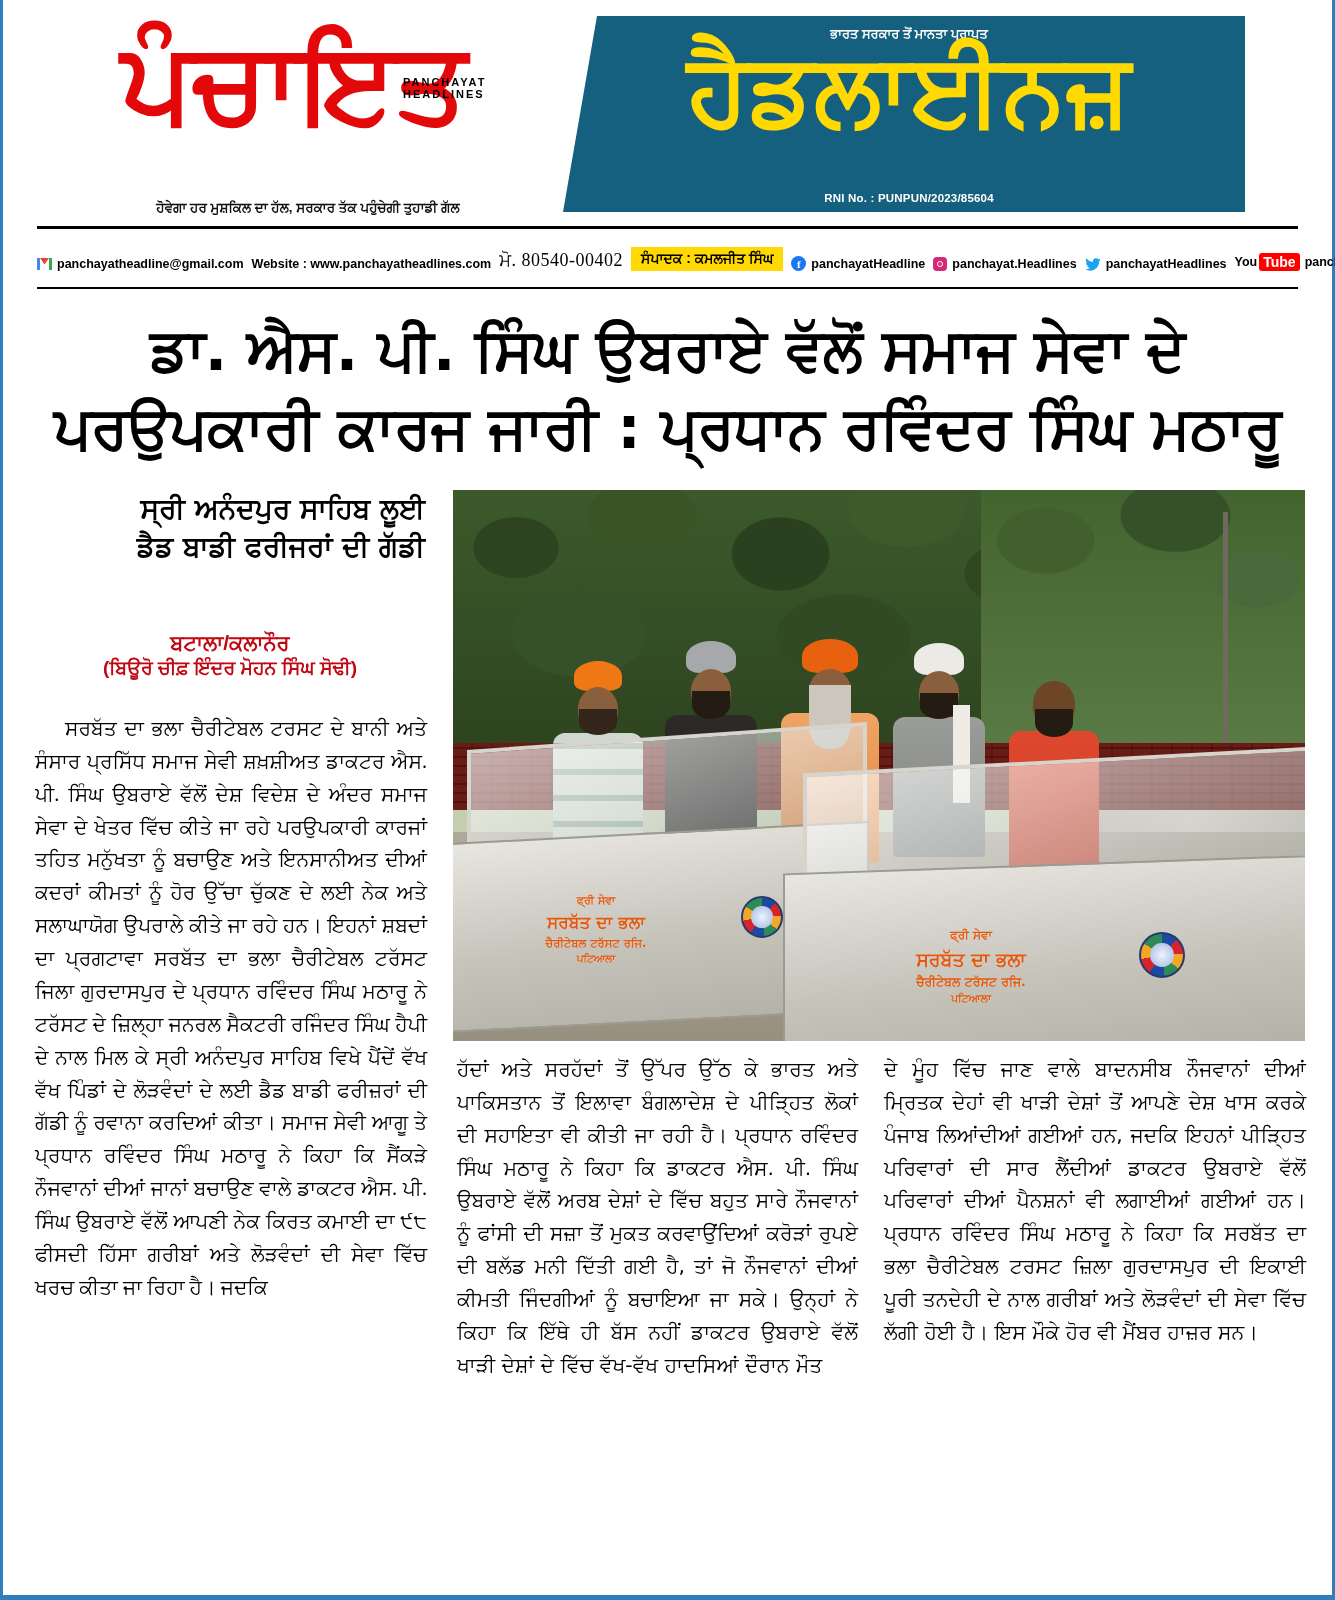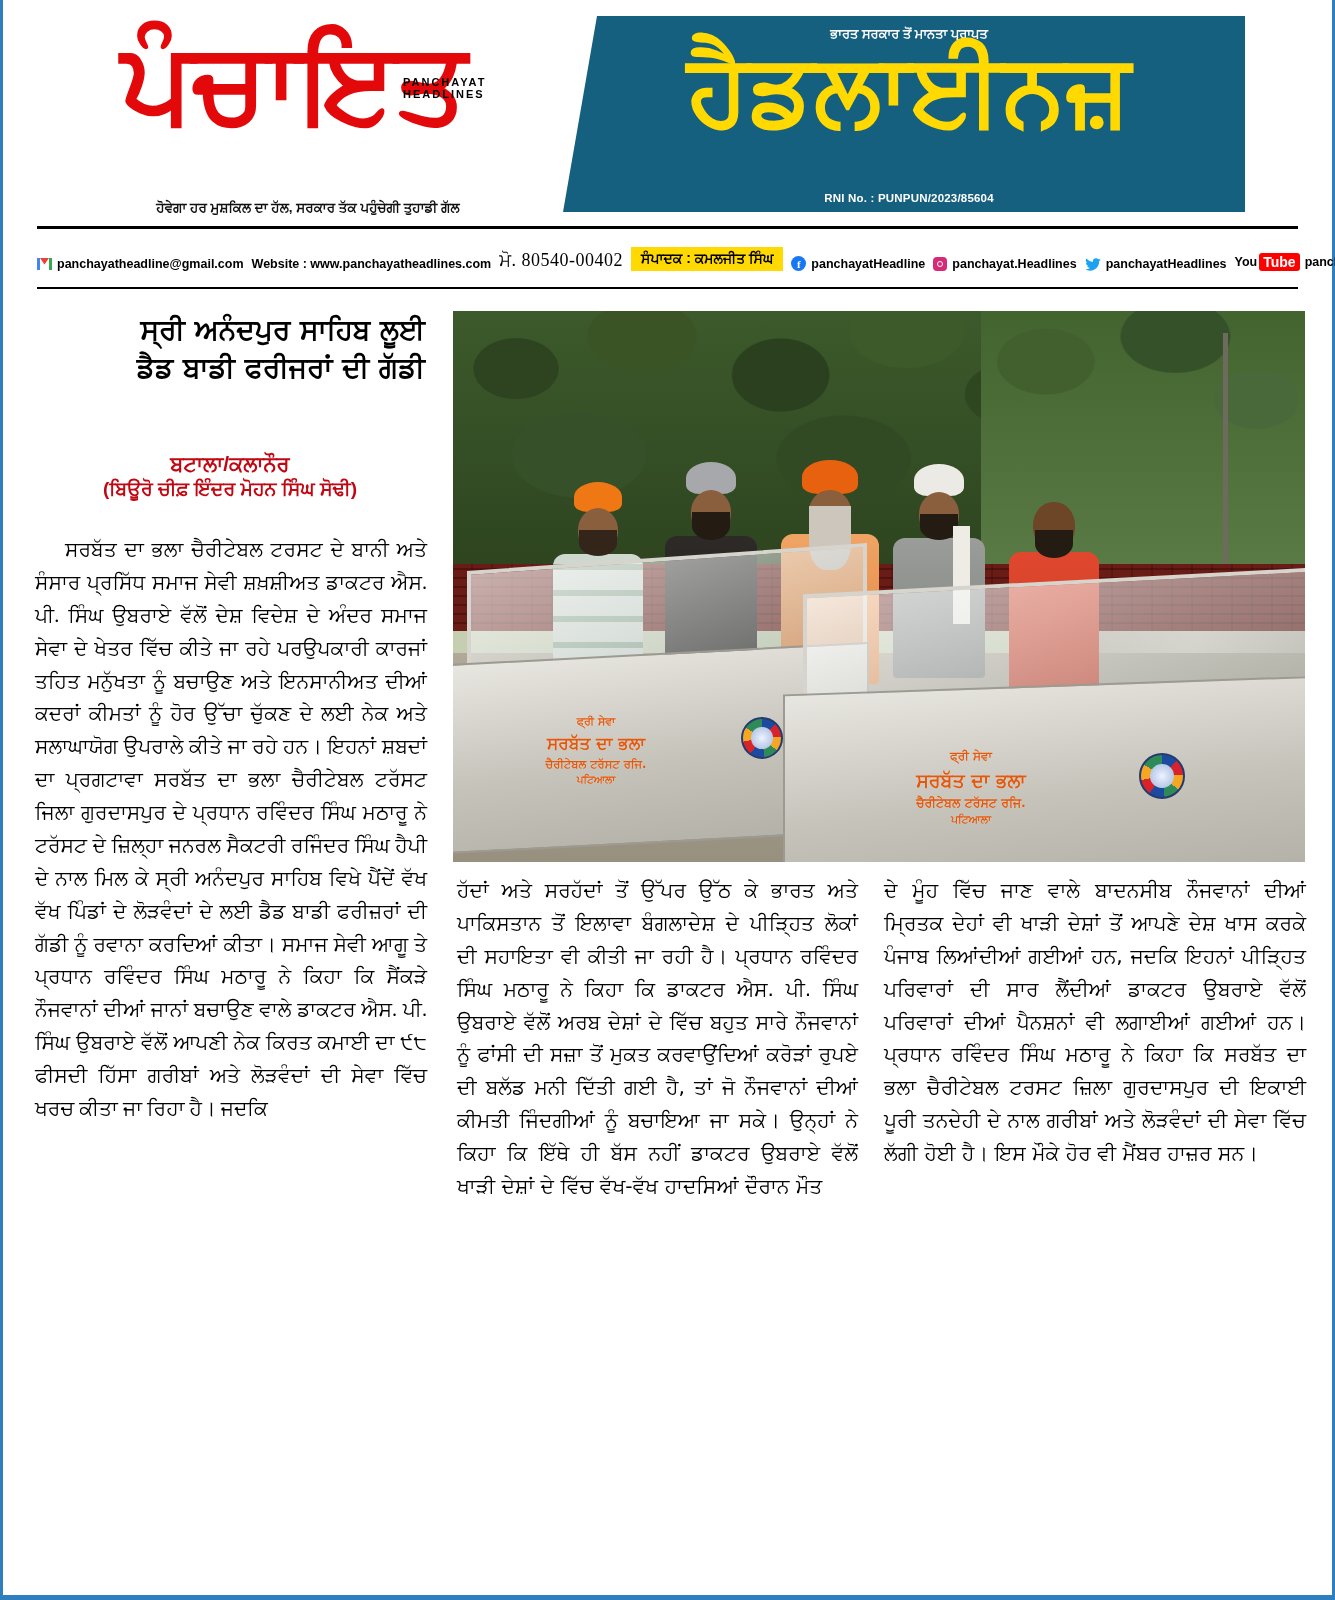--- a/index.html
+++ b/index.html
@@ -330,20 +330,24 @@
     <span class="soc">
       <span class="soc-yt">
         <span>You</span>
         <span class="yt-box">Tube</span>
       </span>
       <span>panchayatHeadline</span>
     </span>
   </div>
   <div class="rule-bot"></div>
 
+  <div class="headline">
+    <div>ਡਾ. ਐਸ. ਪੀ. ਸਿੰਘ ਉਬਰਾਏ ਵੱਲੋਂ ਸਮਾਜ ਸੇਵਾ ਦੇ</div>
+    <div>ਪਰਉਪਕਾਰੀ ਕਾਰਜ ਜਾਰੀ : ਪ੍ਰਧਾਨ ਰਵਿੰਦਰ ਸਿੰਘ ਮਠਾਰੂ</div>
+  </div>
 
   <div class="content">
 
     <div class="kicker">
       <div>ਸ੍ਰੀ ਅਨੰਦਪੁਰ ਸਾਹਿਬ ਲੂਈ</div>
       <div>ਡੈਡ ਬਾਡੀ ਫਰੀਜਰਾਂ ਦੀ ਗੱਡੀ</div>
     </div>
 
     <div class="dateline">
       <div class="d1">ਬਟਾਲਾ/ਕਲਾਨੌਰ</div>

